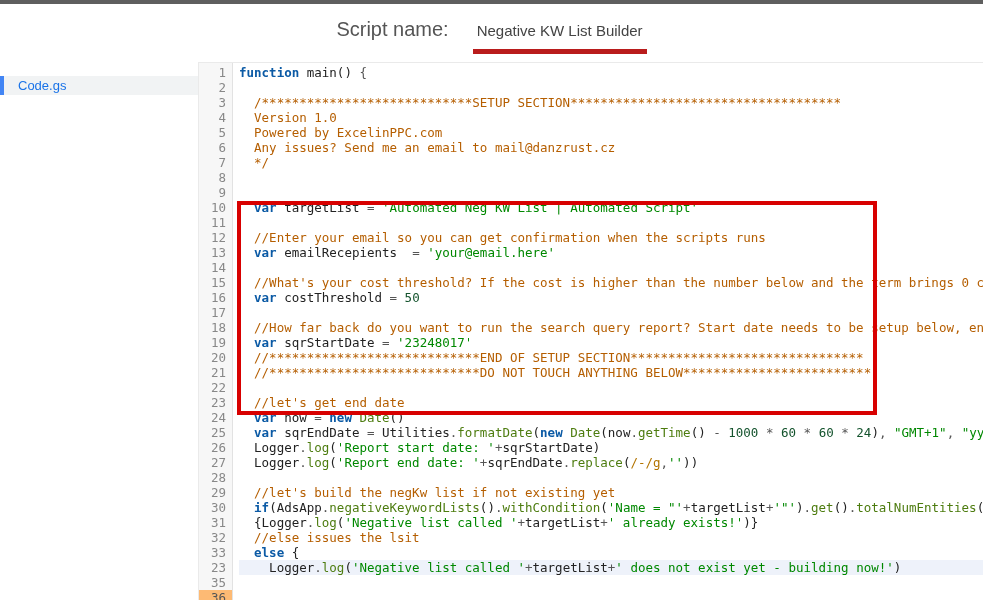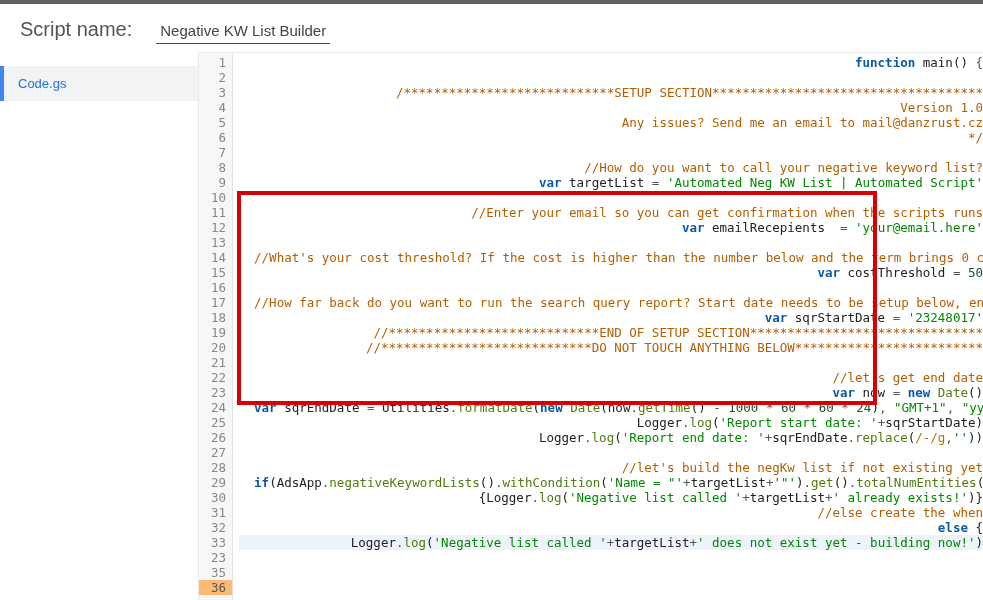--- a/index.html
+++ b/index.html
@@ -14,49 +14,50 @@
 }
 .topbar {
   height: 4px;
   background: #5f5f5f;
 }
 .header {
   padding: 14px 20px 8px 20px;
   display: flex;
   align-items: baseline;
   gap: 24px;
+  justify-content: center;
 }
 .header-label {
   font-size: 20px;
   font-weight: 400;
   color: #555;
 }
 .header-name {
   font-size: 15px;
   color: #444;
-  padding: 2px 4px 4px 4px;
-  border-bottom: 1px solid #b91c1c;
+  padding: 2px 4px 10px 4px;
+  border-bottom: 5px solid #b91c1c;
   min-width: 170px;
 }
 .main {
   display: flex;
   height: calc(100% - 50px);
 }
 .sidebar {
   width: 198px;
   flex-shrink: 0;
   padding-top: 14px;
 }
 .file-tab {
   border-left: 4px solid #4285f4;
   background: #f1f3f4;
   color: #1a73e8;
   font-size: 13px;
   font-weight: 500;
-  padding: 10px 14px;
+  padding: 2px 14px;
 }
 .editor-wrap {
   flex: 1;
   display: flex;
   border-left: 1px solid #eaeaea;
   border-top: 1px solid #eaeaea;
   overflow: hidden;
   position: relative;
 }
 .gutter {
@@ -74,21 +75,21 @@
 .gutter div.active { background: #fdba74; color: #555; font-weight: 500; }
 .code {
   flex: 1;
   font-family: "Consolas", "Menlo", monospace;
   font-size: 12.5px;
   padding: 2px 0 0 6px;
   position: relative;
   overflow: hidden;
   white-space: nowrap;
 }
-.line { line-height: 15px; height: 15px; white-space: pre; text-align: right; }
+.line { line-height: 15px; height: 15px; white-space: pre; }
 .line.active { background: #eef2fa; }
 .c-kw { color: #0b5aa5; font-weight: bold; }
 .c-name { color: #222; }
 .c-op { color: #555; }
 .c-str { color: #008800; }
 .c-com { color: #b55e00; }
 .c-num { color: #14532d; }
 .c-fn { color: #4d7c0f; }
 .c-paren { color: #222; }
 .c-re { color: #b37400; }
@@ -150,24 +151,25 @@
         <div>23</div>
         <div>35</div>
         <div class="active">36</div>
       </div>
     <div class="code" id="code">
       <div class="highlight-box" id="hl" style="top: 138px; left: 4px; width: 640px; height: 214px;"></div>
     <div class="line"><span class="c-kw">function</span><span> </span><span class="c-name">main</span><span class="c-paren">()</span><span> </span><span class="c-op">{</span></div>
         <div class="line">&nbsp;</div>
         <div class="line"><span>  </span><span class="c-com">/****************************SETUP SECTION************************************</span></div>
         <div class="line"><span>  </span><span class="c-com">Version 1.0</span></div>
+        <div class="line"><span>  </span><span class="c-com">Powered by ExcelinPPC.com</span></div>
         <div class="line"><span>  </span><span class="c-com">Any issues? Send me an email to mail@danzrust.cz</span></div>
         <div class="line"><span>  </span><span class="c-com">*/</span></div>
         <div class="line">&nbsp;</div>
-        <div class="line"><span>  </span><span class="c-com">//How do you want to call your negative keyword list?</span></div>
+        <div class="line"><span>  </span></div>
         <div class="line"><span>  </span><span class="c-kw">var</span><span> </span><span class="c-name">targetList</span><span> </span><span class="c-op">=</span><span> </span><span class="c-str">'Automated Neg KW List | Automated Script'</span></div>
         <div class="line">&nbsp;</div>
         <div class="line"><span>  </span><span class="c-com">//Enter your email so you can get confirmation when the scripts runs</span></div>
         <div class="line"><span>  </span><span class="c-kw">var</span><span> </span><span class="c-name">emailRecepients</span><span>  </span><span class="c-op">=</span><span> </span><span class="c-str">'your@email.here'</span></div>
         <div class="line">&nbsp;</div>
         <div class="line"><span>  </span><span class="c-com">//What's your cost threshold? If the cost is higher than the number below and the term brings 0 conve</span></div>
         <div class="line"><span>  </span><span class="c-kw">var</span><span> </span><span class="c-name">costThreshold</span><span> </span><span class="c-op">=</span><span> </span><span class="c-num">50</span></div>
         <div class="line">&nbsp;</div>
         <div class="line"><span>  </span><span class="c-com">//How far back do you want to run the search query report? Start date needs to be setup below, end da</span></div>
         <div class="line"><span>  </span><span class="c-kw">var</span><span> </span><span class="c-name">sqrStartDate</span><span> </span><span class="c-op">=</span><span> </span><span class="c-str">'23248017'</span></div>
@@ -176,18 +178,18 @@
         <div class="line">&nbsp;</div>
         <div class="line"><span>  </span><span class="c-com">//let's get end date</span></div>
         <div class="line"><span>  </span><span class="c-kw">var</span><span> </span><span class="c-name">now</span><span> </span><span class="c-op">=</span><span> </span><span class="c-kw">new</span><span> </span><span class="c-fn">Date</span><span class="c-paren">()</span></div>
         <div class="line"><span>  </span><span class="c-kw">var</span><span> </span><span class="c-name">sqrEndDate</span><span> </span><span class="c-op">=</span><span> </span><span class="c-name">Utilities</span><span class="c-op">.</span><span class="c-fn">format</span><span class="c-fn">Date</span><span class="c-paren">(</span><span class="c-kw">new</span><span> </span><span class="c-fn">Date</span><span class="c-paren">(</span><span class="c-name">now</span><span class="c-op">.</span><span class="c-fn">getTime</span><span class="c-paren">()</span><span> </span><span class="c-op">-</span><span> </span><span class="c-num">1000</span><span> </span><span class="c-op">*</span><span> </span><span class="c-num">60</span><span> </span><span class="c-op">*</span><span> </span><span class="c-num">60</span><span> </span><span class="c-op">*</span><span> </span><span class="c-num">24</span><span class="c-paren">)</span><span class="c-op">,</span><span> </span><span class="c-str">"GMT+1"</span><span class="c-op">,</span><span> </span><span class="c-str">"yyyy-M</span></div>
         <div class="line"><span>  </span><span class="c-name">Logger</span><span class="c-op">.</span><span class="c-fn">log</span><span class="c-paren">(</span><span class="c-str">'Report start date: '</span><span class="c-op">+</span><span class="c-name">sqrStartDate</span><span class="c-paren">)</span></div>
         <div class="line"><span>  </span><span class="c-name">Logger</span><span class="c-op">.</span><span class="c-fn">log</span><span class="c-paren">(</span><span class="c-str">'Report end date: '</span><span class="c-op">+</span><span class="c-name">sqrEndDate</span><span class="c-op">.</span><span class="c-fn">replace</span><span class="c-paren">(</span><span class="c-re">/-/g</span><span class="c-op">,</span><span class="c-str">''</span><span class="c-paren">))</span></div>
         <div class="line">&nbsp;</div>
         <div class="line"><span>  </span><span class="c-com">//let's build the negKw list if not existing yet</span></div>
         <div class="line"><span>  </span><span class="c-kw">if</span><span class="c-paren">(</span><span class="c-name">AdsApp</span><span class="c-op">.</span><span class="c-fn">negativeKeywordLists</span><span class="c-paren">()</span><span class="c-op">.</span><span class="c-fn">withCondition</span><span class="c-paren">(</span><span class="c-str">'Name = "'</span><span class="c-op">+</span><span class="c-name">targetList</span><span class="c-op">+</span><span class="c-str">'"'</span><span class="c-paren">)</span><span class="c-op">.</span><span class="c-fn">get</span><span class="c-paren">()</span><span class="c-op">.</span><span class="c-fn">totalNumEntities</span><span class="c-paren">()</span></div>
         <div class="line"><span>  </span><span class="c-paren">{</span><span class="c-name">Logger</span><span class="c-op">.</span><span class="c-fn">log</span><span class="c-paren">(</span><span class="c-str">'Negative list called '</span><span class="c-op">+</span><span class="c-name">targetList</span><span class="c-op">+</span><span class="c-str">' already exists!'</span><span class="c-paren">)}</span></div>
-        <div class="line"><span>  </span><span class="c-com">//else create the when</span></div>
+        <div class="line"><span>  </span><span class="c-com">//else issues the lsit</span></div>
         <div class="line"><span>  </span><span class="c-kw">else</span><span> </span><span class="c-paren">{</span></div>
         <div class="line active"><span>    </span><span class="c-name">Logger</span><span class="c-op">.</span><span class="c-fn">log</span><span class="c-paren">(</span><span class="c-str">'Negative list called '</span><span class="c-op">+</span><span class="c-name">targetList</span><span class="c-op">+</span><span class="c-str">' does not exist yet - building now!'</span><span class="c-paren">)</span></div>
       </div>
   </div>
 </div>
 
 </body></html>

